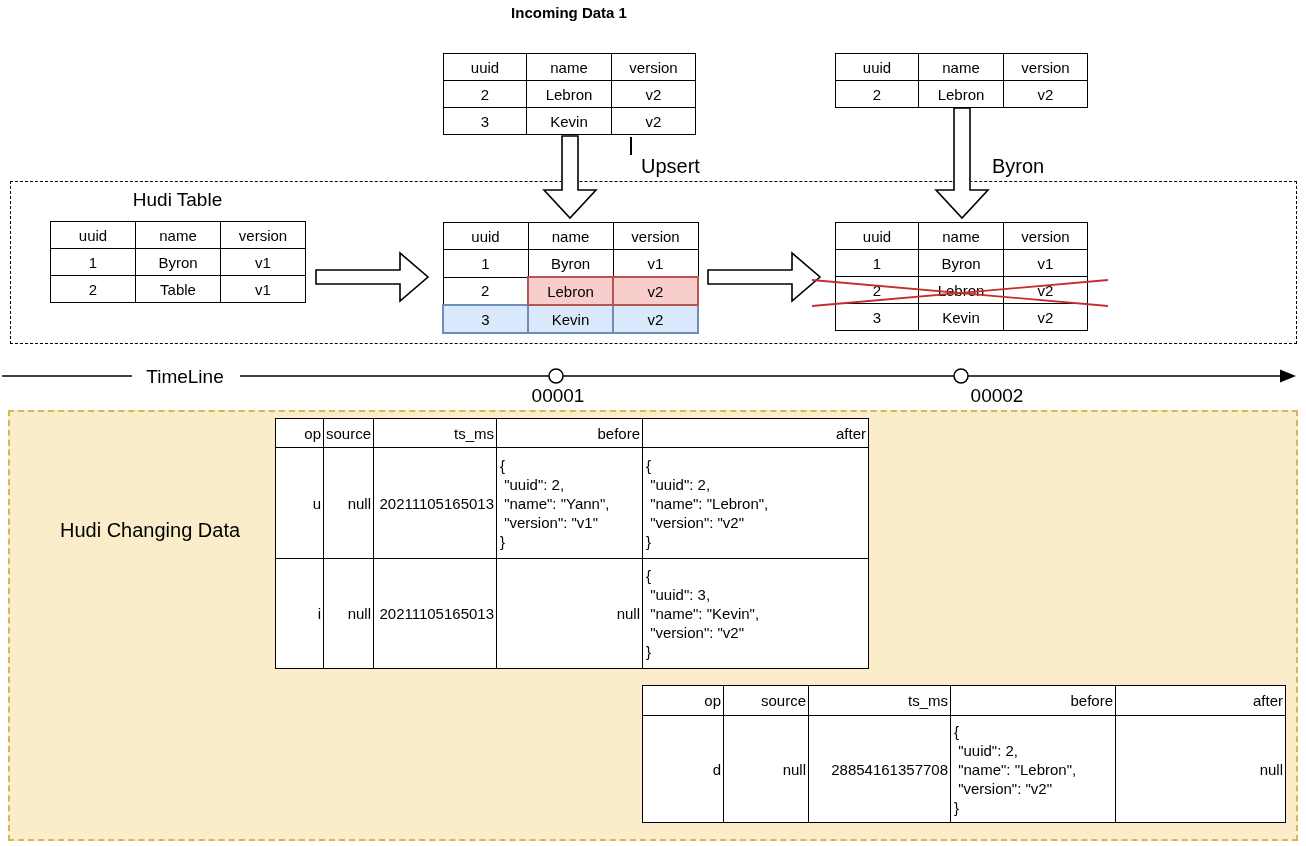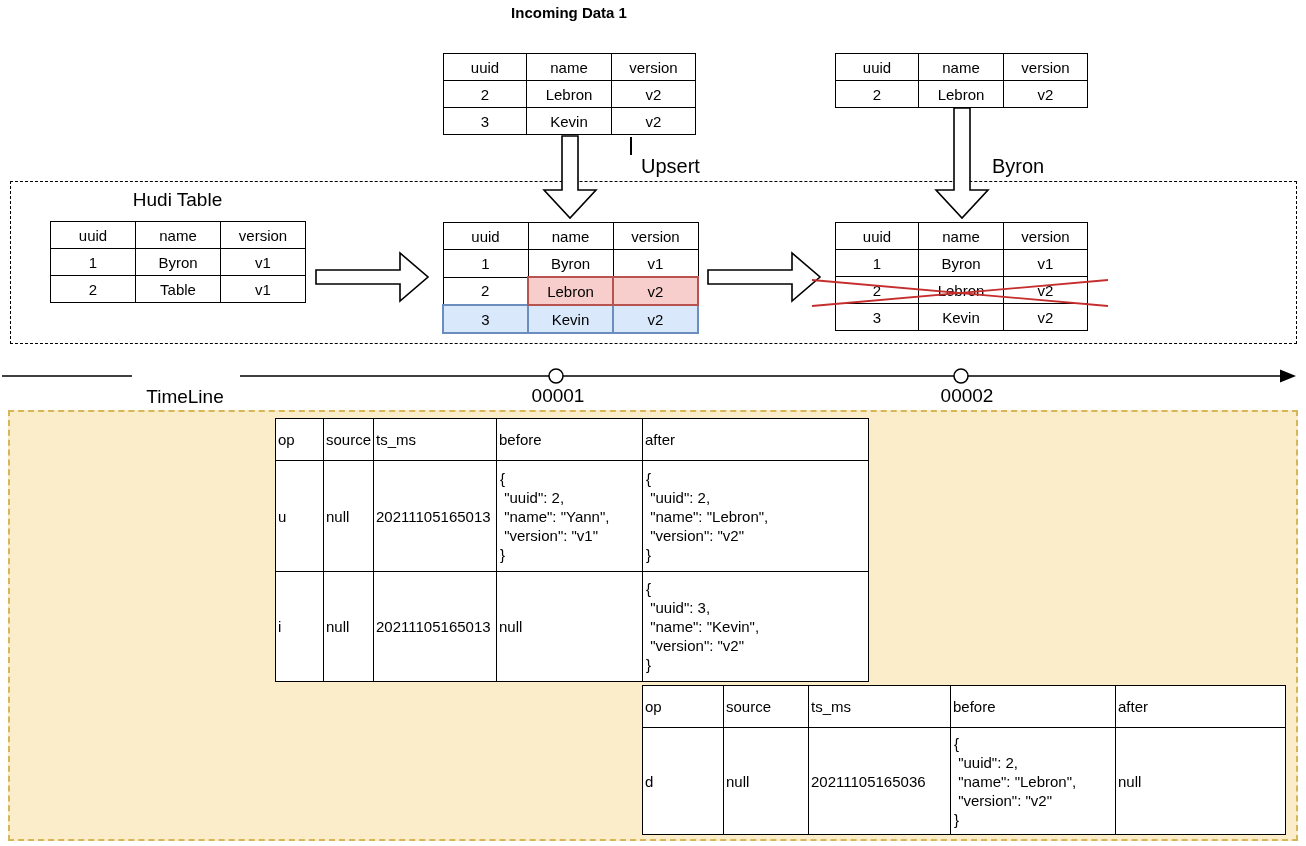--- a/index.html
+++ b/index.html
@@ -10,21 +10,21 @@
   .sublabel{font-size:19px;text-align:center;}
   .oplabel{font-size:20px;}
   table.mini{border-collapse:collapse;table-layout:fixed;position:absolute;background:#fff;z-index:2;}
   table.mini td,table.mini th{border:1.5px solid #000;font-size:15px;font-weight:normal;
        text-align:center;vertical-align:middle;height:26px;padding:0;overflow:hidden;}
   table.mini td.hl{border-width:2px;border-style:solid;}
   .dashedbox{border:1.5px dashed #000;z-index:0;}
   .yellowbox{border:2px dashed #D6B656;background:#FBEDC9;z-index:0;}
   table.cdc{border-collapse:collapse;table-layout:fixed;position:absolute;background:#fff;z-index:2;}
   table.cdc td,table.cdc th{border:1.5px solid #000;font-size:15px;font-weight:normal;
-       text-align:left;vertical-align:middle;padding:12px 2px;overflow:hidden;}
+       text-align:right;vertical-align:middle;padding:0 2px;overflow:hidden;}
   table.cdc td.json{text-align:left;white-space:pre-wrap;line-height:19px;padding:2px 3px;}
   svg.arrow{position:absolute;z-index:3;overflow:visible;}
   svg.flat{position:absolute;z-index:1;overflow:visible;}
   .stub{position:absolute;width:1.5px;background:#000;z-index:1;}
 </style>
 </head>
 <body>
 
 <div id="canvas">
 
@@ -186,25 +186,26 @@
     <line x1="0" y1="31" x2="296" y2="5" stroke-width="1.8" style="stroke: rgb(198, 46, 46);"></line>
   </svg>
 
   <svg class="flat" style="left:0;top:366px;" width="1306" height="22">
     <line x1="2" y1="10" x2="132" y2="10" stroke="#000" stroke-width="1.5"></line>
     <line x1="240" y1="10" x2="1283" y2="10" stroke="#000" stroke-width="1.5"></line>
     <polygon points="1280,3.5 1296,10 1280,16.5" fill="#000"></polygon>
     <circle cx="556" cy="10" r="7" fill="#fff" stroke="#000" stroke-width="1.5"></circle>
     <circle cx="961" cy="10" r="7" fill="#fff" stroke="#000" stroke-width="1.5"></circle>
   </svg>
-  <div class="abs sublabel" style="left:137px;top:366px;width:96px;margin-top:20px;">TimeLine</div>
+  <div class="abs sublabel" style="left:137px;top:366px;width:96px;">TimeLine</div>
   <div class="abs sublabel" style="left:523px;top:385px;width:70px;">00001</div>
-  <div class="abs sublabel" style="left:932px;top:385px;width:70px;">00002</div>
+  <div class="abs sublabel" style="left:962px;top:385px;width:70px;">00002</div>
 
   <div class="abs yellowbox" style="left: 8px; top: 410px; width: 1286px; height: 427px; background-color: rgb(251, 237, 201); border-color: rgb(214, 182, 86);"></div>
+  <div class="abs" style="left:40px;top:519px;width:220px;font-size:20px;text-align:center;z-index:2;">Hudi Changing Data</div>
 
   <table class="cdc" style="left:275px;top:418px;">
     <colgroup>
         <col style="width:48px">
         <col style="width:48px">
         <col style="width:123px">
         <col style="width:146px">
         <col style="width:226px">
       </colgroup>
     <tbody>
@@ -256,21 +257,21 @@
         <tr style="height:30px;">
       <th>op</th>
       <th>source</th>
       <th>ts_ms</th>
       <th>before</th>
       <th>after</th>
     </tr>
     <tr style="height:107px;">
       <td>d</td>
       <td>null</td>
-      <td>20211105165036</td>
+      <td>28854161357708</td>
       <td class="json">{
  "uuid": 2,
  "name": "Lebron",
  "version": "v2"
 }</td>
       <td>null</td>
     </tr>
   </tbody>
     </table>
 

